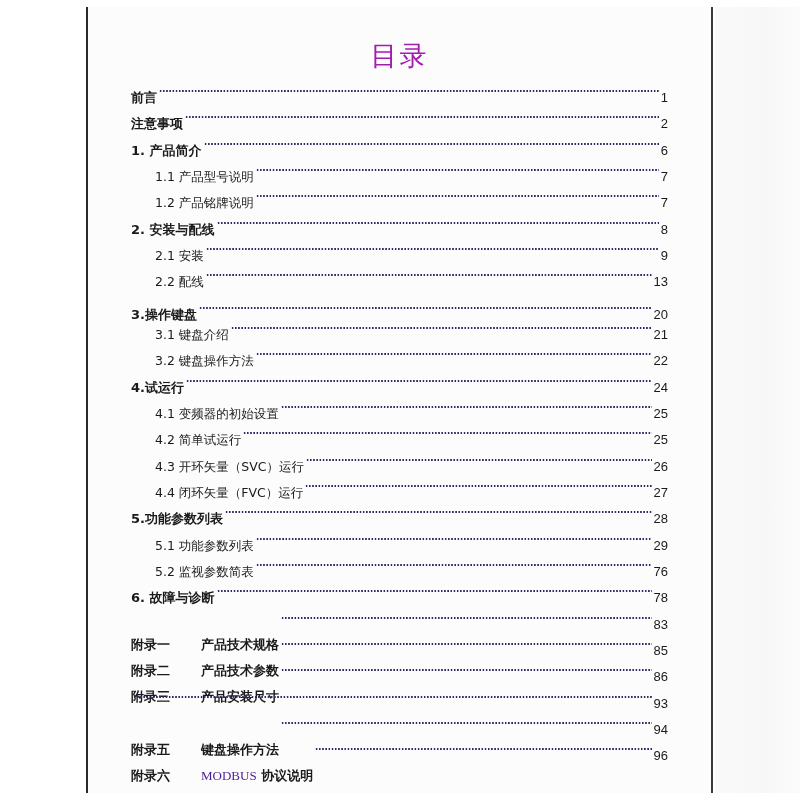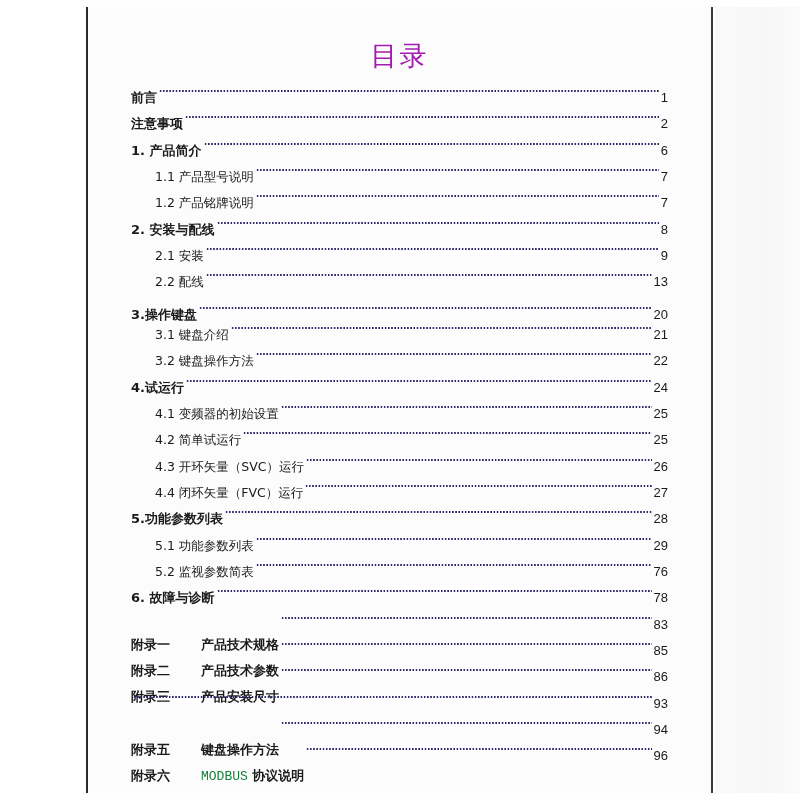--- a/index.html
+++ b/index.html
@@ -34,21 +34,21 @@
   .label .prefix { display: inline-block; width: 70px; margin-top: 20px; }
   .leader {
     flex: 1 1 auto; height: 2px; margin: 0 2px 3px 2px;
     background-image: radial-gradient(circle, #2b2b6a 0.8px, transparent 1px);
     background-size: 3.2px 2px; background-repeat: repeat-x;
   }
   .page-no {
     flex: 0 0 auto; font-family: "Liberation Sans", sans-serif; font-weight: normal;
     font-size: 13px; text-align: right;
   }
-  .latin { font-family: Liberation Mono, monospace; font-weight: normal; color: #15803d; }
+  .latin { font-family: Liberation Serif, serif; font-weight: normal; color: #4c1d95; }
 </style>
 </head>
 <body>
 
 <div class="right-shade"></div>
 
 <div class="page">
   <div class="title">目录</div>
 </div>
 

